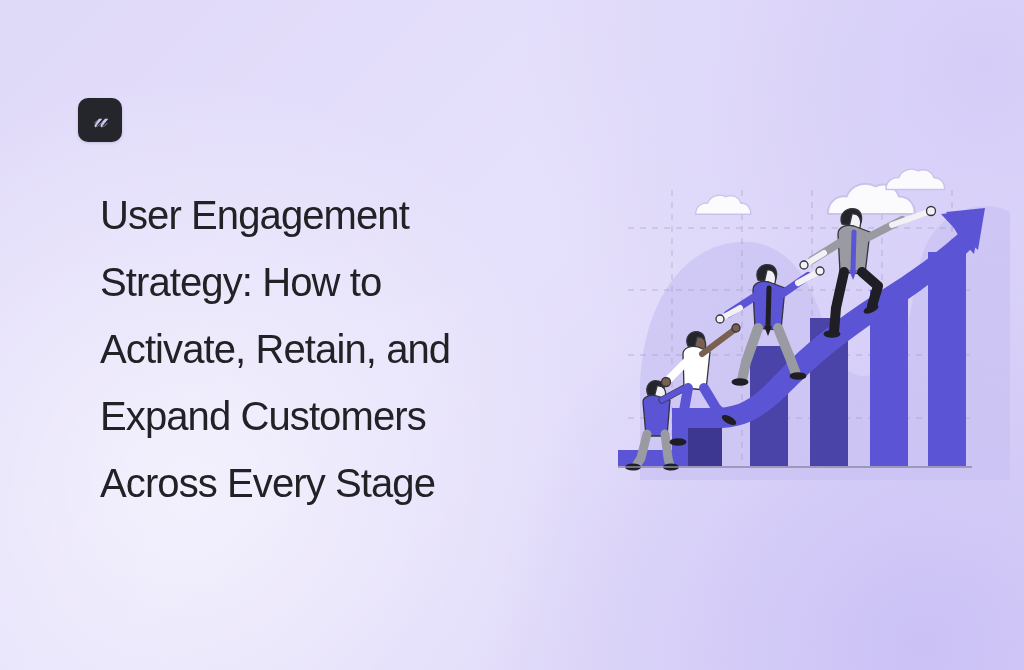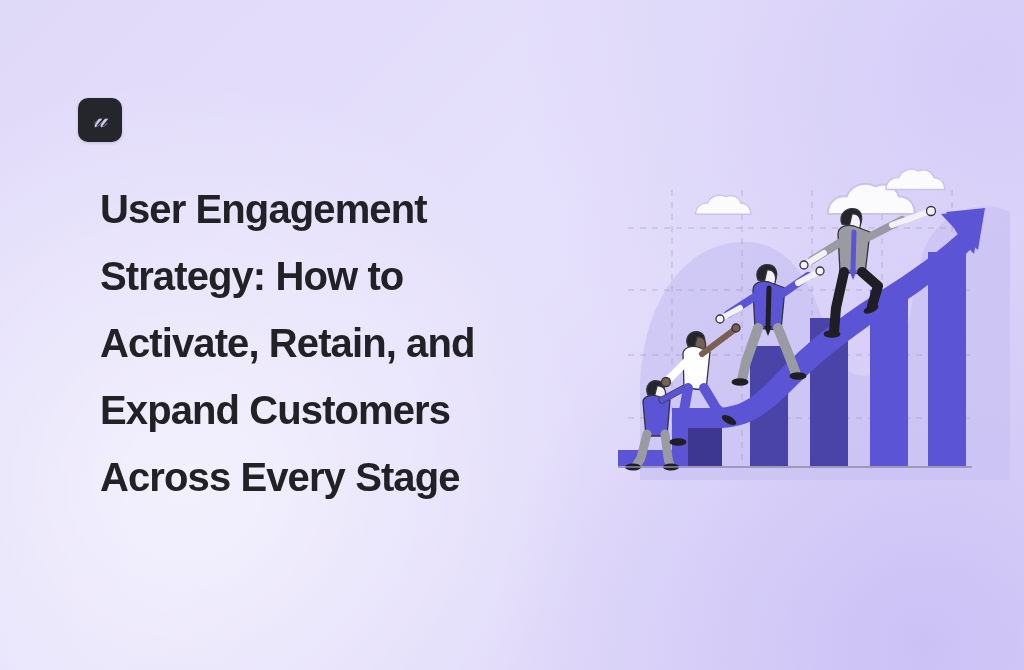--- a/index.html
+++ b/index.html
@@ -37,25 +37,25 @@
     font-style:italic;
     font-size:24px;
     line-height:1;
     letter-spacing:0;
     transform:translateY(-1px);
   }
 
   
   #page-title {
     position:absolute;
-    left:100px; top:176px;
+    left:100px; top:182px;
     width:480px;
     color:#222226;
     font-family:"Liberation Sans", sans-serif;
-    font-weight:bold;
+    font-weight:normal;
     font-size:40px;
     line-height:67px;
     letter-spacing:-0.9px;
     white-space:pre-line;
   }
 
   
   #illustration {
     position:absolute;
     left:610px; top:150px;

